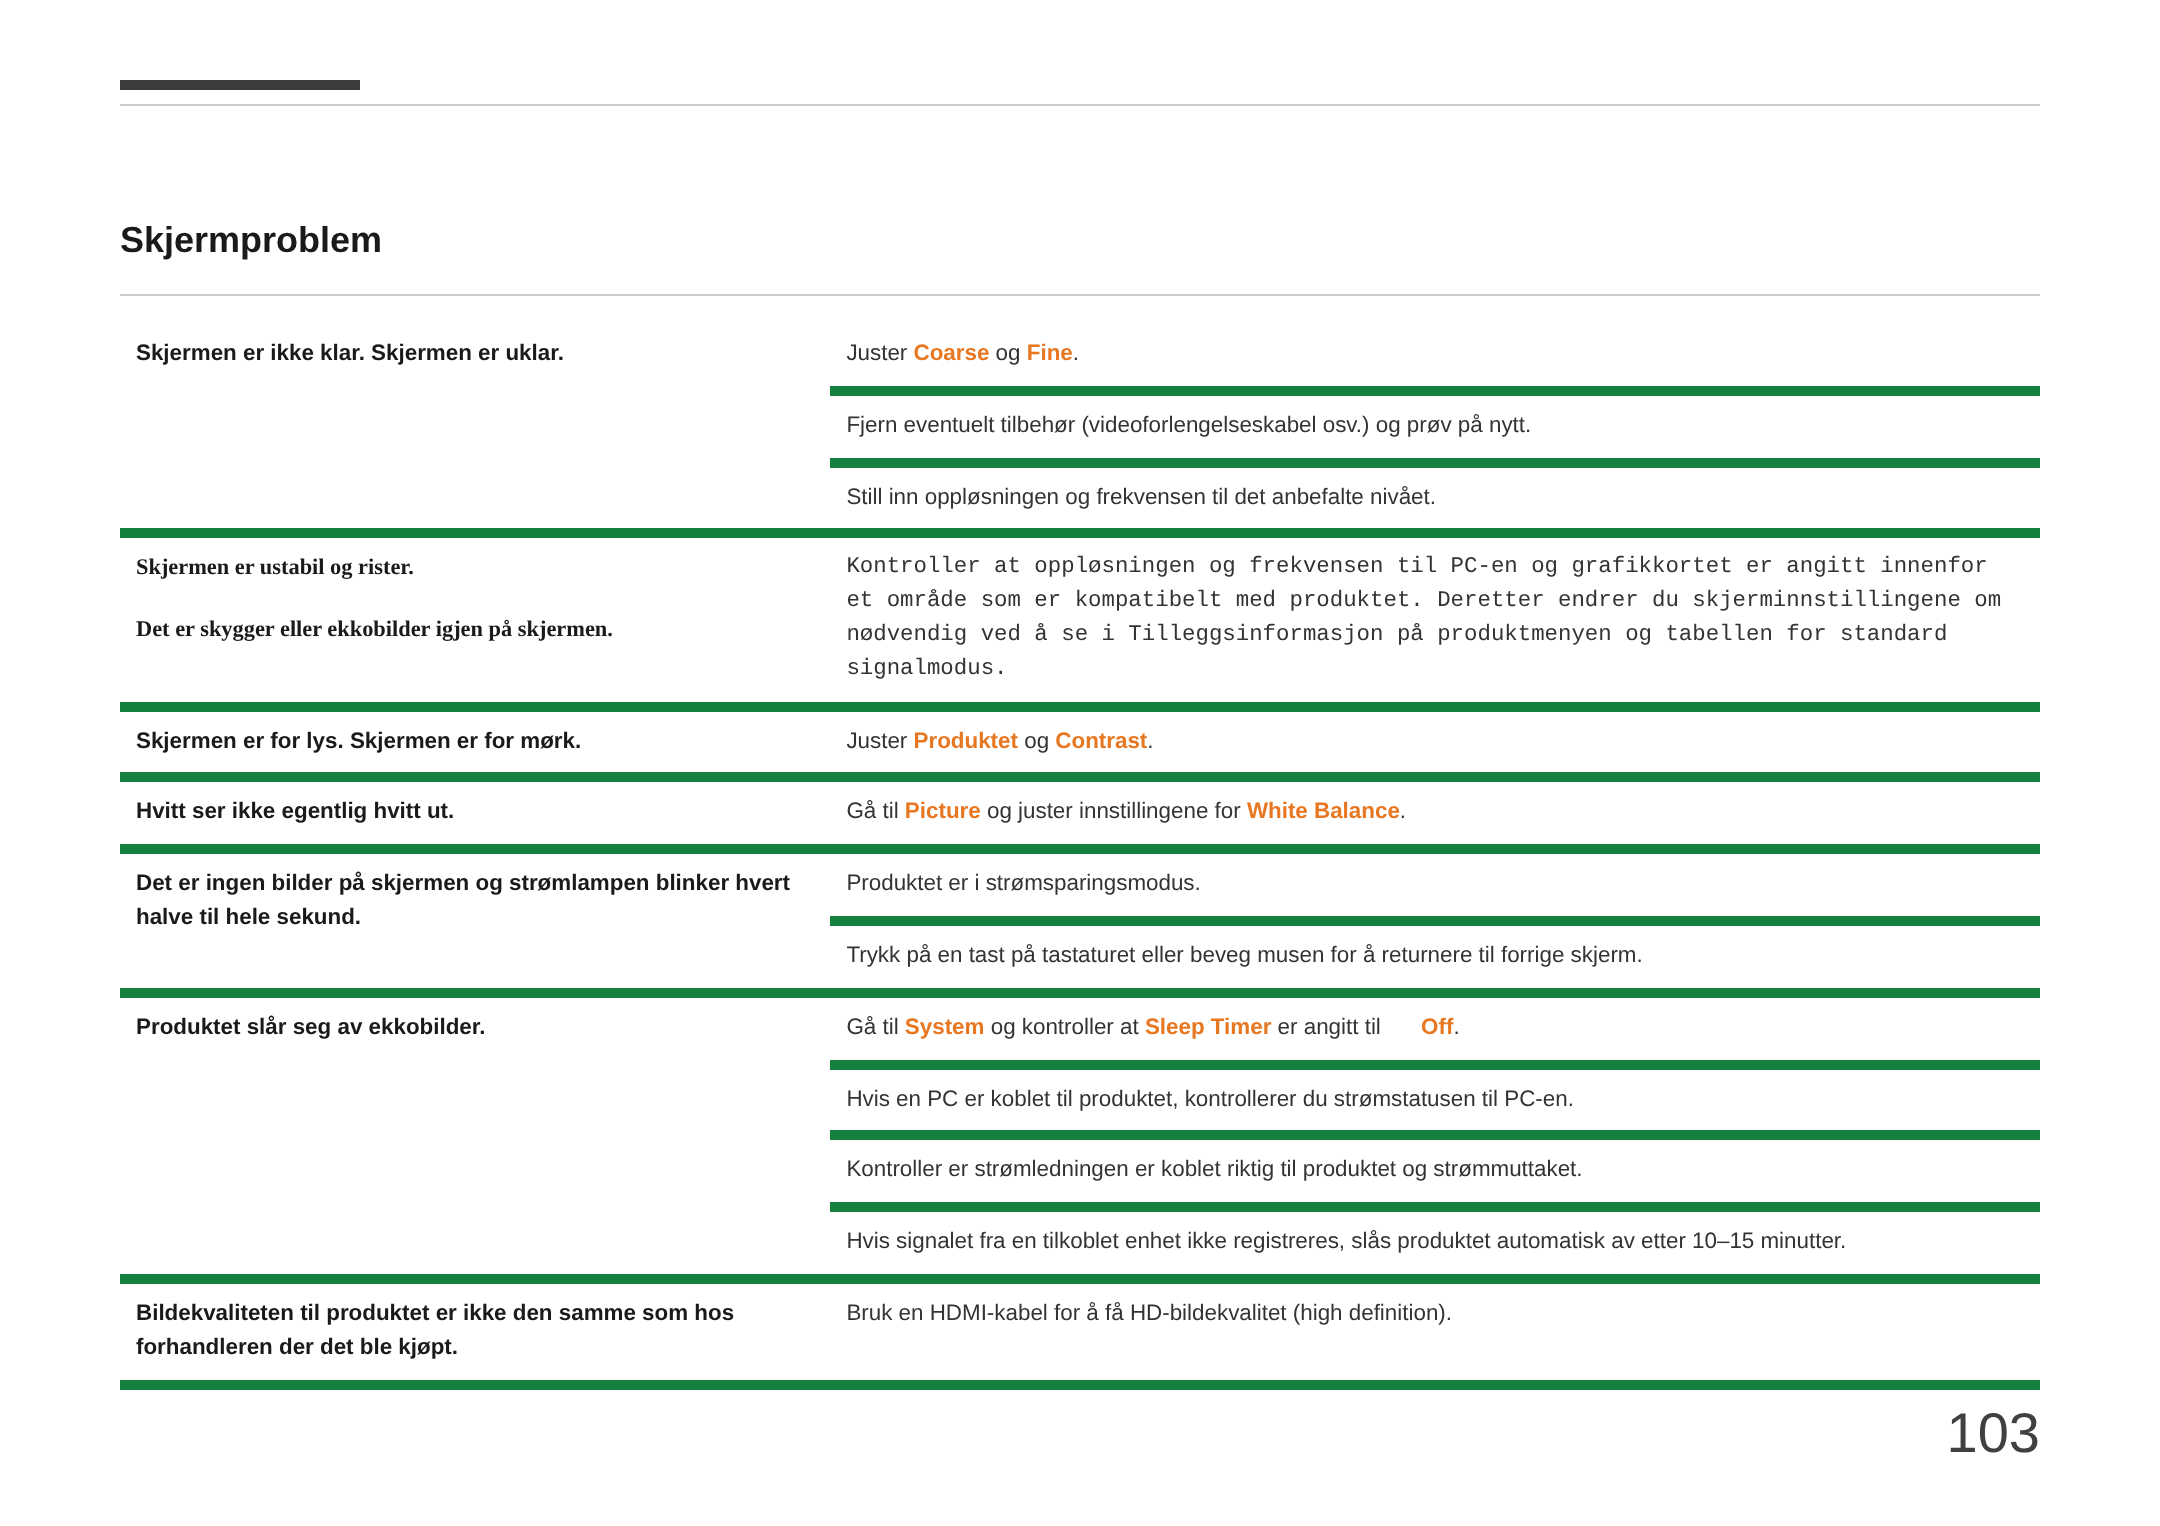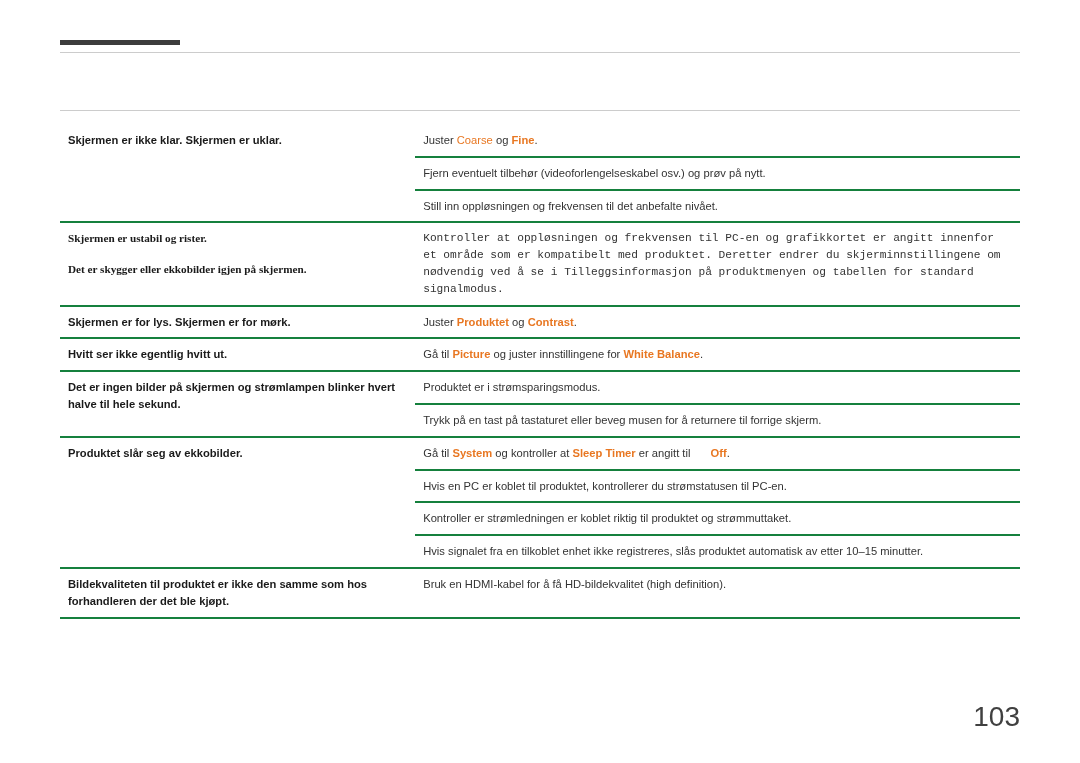--- a/index.html
+++ b/index.html
@@ -88,41 +88,42 @@
       font-weight: bold;
       color: #1a1a1a;
       padding-right: 15px;
     }
 
     .right-col {
       width: 63%;
     }
 
     tr {
-      border-bottom: 2px solid #15803d;
+      border-bottom: 5px solid #15803d;
     }
 
   </style>
 </head>
 <body>
 
 <div class="page-container">
   <div class="top-decoration"></div>
   <div class="top-line"></div>
 
   <div class="main-content">
+    <div class="section-title">Skjermproblem</div>
     <div class="section-top-line"></div>
 
     <table>
 
       <tbody>
           <tr>
         <td class="left-col" rowspan="3">Skjermen er ikke klar. Skjermen er uklar.</td>
         <td class="right-col">
-          Juster <span style="color:#e87722;font-weight:normal;">Coarse</span> og <span style="color:#e87722;font-weight:bold;">Fine</span>.
+          Juster <span style="color:#e87722;font-weight:bold;">Coarse</span> og <span style="color:#e87722;font-weight:bold;">Fine</span>.
         </td>
       </tr>
       <tr>
         <td class="right-col">Fjern eventuelt tilbehør (videoforlengelseskabel osv.) og prøv på nytt.</td>
       </tr>
       <tr>
         <td class="right-col">Still inn oppløsningen og frekvensen til det anbefalte nivået.</td>
       </tr>
 
       <tr>

